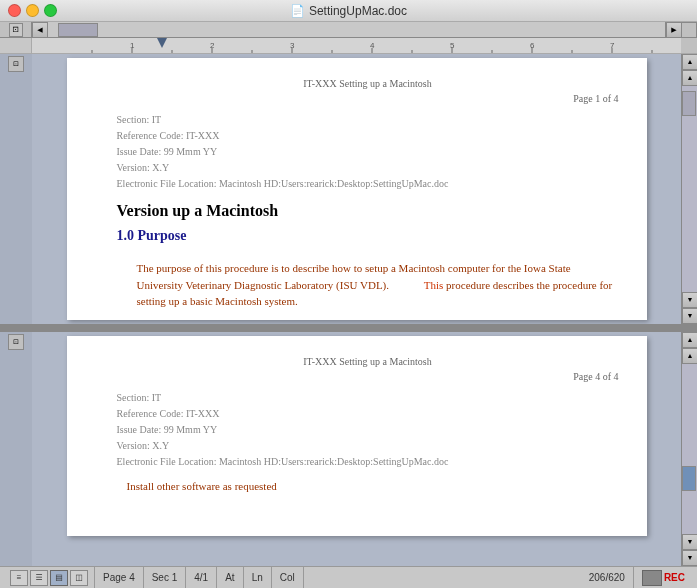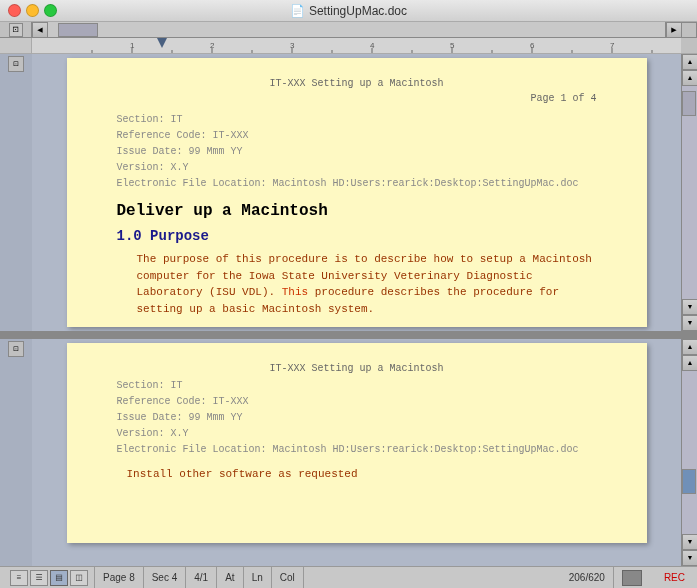--- a/index.html
+++ b/index.html
@@ -89,29 +89,28 @@
       flex: 1;
       overflow: hidden;
       background: #b0b8c8;
       display: flex;
       align-items: flex-start;
       justify-content: center;
       padding: 4px 0;
     }
 
     .page {
-      background: #fef9c3;
+      background: #ffffff;
       width: 580px;
       min-height: 200px;
       box-shadow: 2px 2px 5px rgba(0,0,0,0.3);
-      padding: 20px 50px 10px 50px;
+      padding: 20px 28px 10px 50px;
       position: relative;
       font-size: 11px;
       color: #333;
-      font-family: Liberation Mono, monospace;
     }
 
     
     .page-header {
       text-align: center;
       font-size: 10px;
       color: #666;
       margin-bottom: 4px;
     }
     .page-number {
@@ -131,21 +130,21 @@
     .doc-title {
       font-size: 16px;
       font-weight: bold;
       color: #000;
       margin: 10px 0 8px 0;
     }
     .doc-subtitle {
       font-size: 14px;
       font-weight: bold;
       color: #1a1a8c;
-      margin-bottom: 7px;
+      margin-bottom: 16px;
     }
     .purpose-text {
       font-size: 11px;
       color: #993300;
       line-height: 1.5;
       margin-left: 20px;
     }
 
     
     .list-item {
@@ -355,24 +354,24 @@
         <div class="page">
           <div class="page-header">IT-XXX Setting up a Macintosh</div>
           <div class="page-number">Page 1 of 4</div>
           <div class="section-info">
             <div>Section: IT</div>
             <div>Reference Code: IT-XXX</div>
             <div>Issue Date: 99 Mmm YY</div>
             <div>Version: X.Y</div>
             <div>Electronic File Location:  Macintosh HD:Users:rearick:Desktop:SettingUpMac.doc</div>
           </div>
-          <div class="doc-title">Deliver up a Macintosh</div>
+          <div class="doc-title">Version up a Macintosh</div>
           <div class="doc-subtitle">1.0 Purpose</div>
           <div class="purpose-text">
-            The purpose of this procedure is to describe how to setup a Macintosh computer for the Iowa State University Veterinary Diagnostic Laboratory (ISU VDL).  <span style="color:#cc3300;">This</span> procedure describes the procedure for setting up a basic Macintosh system.
+            The purpose of this procedure is to describe how to setup a Macintosh computer for the Iowa State University Veterinary Diagnostic Laboratory (ISU VDL).  <span style="color:#cc3300;margin-left:32px;">This</span> procedure describes the procedure for setting up a basic Macintosh system.
           </div>
         </div>
       </div>
 
       <div class="full-scrollbar">
         <div class="sb-btn">▲</div>
         <div class="sb-btn">▲</div>
         <div class="sb-track">
           <div class="sb-thumb" style="top:5px;"></div>
         </div>
@@ -383,20 +382,21 @@
 
     <div class="split-divider"></div>
 
     <div class="doc-pane bottom" style="flex:1; display:flex; flex-direction:row;">
       <div style="width:32px;background:#a8b0c0;flex-shrink:0;">
         <div style="width:16px;height:16px;margin:2px auto;background:#c0c0c0;border:1px solid #888;display:flex;align-items:center;justify-content:center;font-size:7px;">⊡</div>
       </div>
       <div class="page-wrapper" style="flex:1;">
         <div class="page">
           <div class="page-header">IT-XXX Setting up a Macintosh</div>
+          <div class="page-number">Page 4 of 4</div>
           <div class="section-info">
             <div>Section: IT</div>
             <div>Reference Code: IT-XXX</div>
             <div>Issue Date: 99 Mmm YY</div>
             <div>Version: X.Y</div>
             <div>Electronic File Location:  Macintosh HD:Users:rearick:Desktop:SettingUpMac.doc</div>
           </div>
           <div style="margin-top:0;">
             <div class="list-item">Install other software as requested</div>
           </div>
@@ -417,40 +417,40 @@
   </div>
 
   <div class="status-bar">
     <div class="view-buttons">
       <div class="view-btn" title="Normal">≡</div>
       <div class="view-btn" title="Outline">☰</div>
       <div class="view-btn active" title="Page Layout">▤</div>
       <div class="view-btn" title="Web">◫</div>
     </div>
     <div class="status-section">
-      <span>Page 8</span>
-    </div>
-    <div class="status-section">
-      <span>Sec 4</span>
+      <span>Page 4</span>
+    </div>
+    <div class="status-section">
+      <span>Sec 1</span>
     </div>
     <div class="status-section">
       <span>4/1</span>
     </div>
     <div class="status-section">
       <span>At</span>
     </div>
     <div class="status-section">
       <span>Ln</span>
     </div>
     <div class="status-section">
       <span>Col</span>
     </div>
     <div style="flex:1;"></div>
     <div class="status-section">
       <span>206/620</span>
     </div>
     <div class="status-section">
       <div style="width:20px;height:16px;background:#888;border:1px solid #666;display:inline-block;margin-right:2px;"></div>
-      <span style="color:#cc0000;font-weight:normal;margin-left:20px;">REC</span>
+      <span style="color:#cc0000;font-weight:bold;">REC</span>
     </div>
   </div>
 
 </div>
 
 </body></html>

